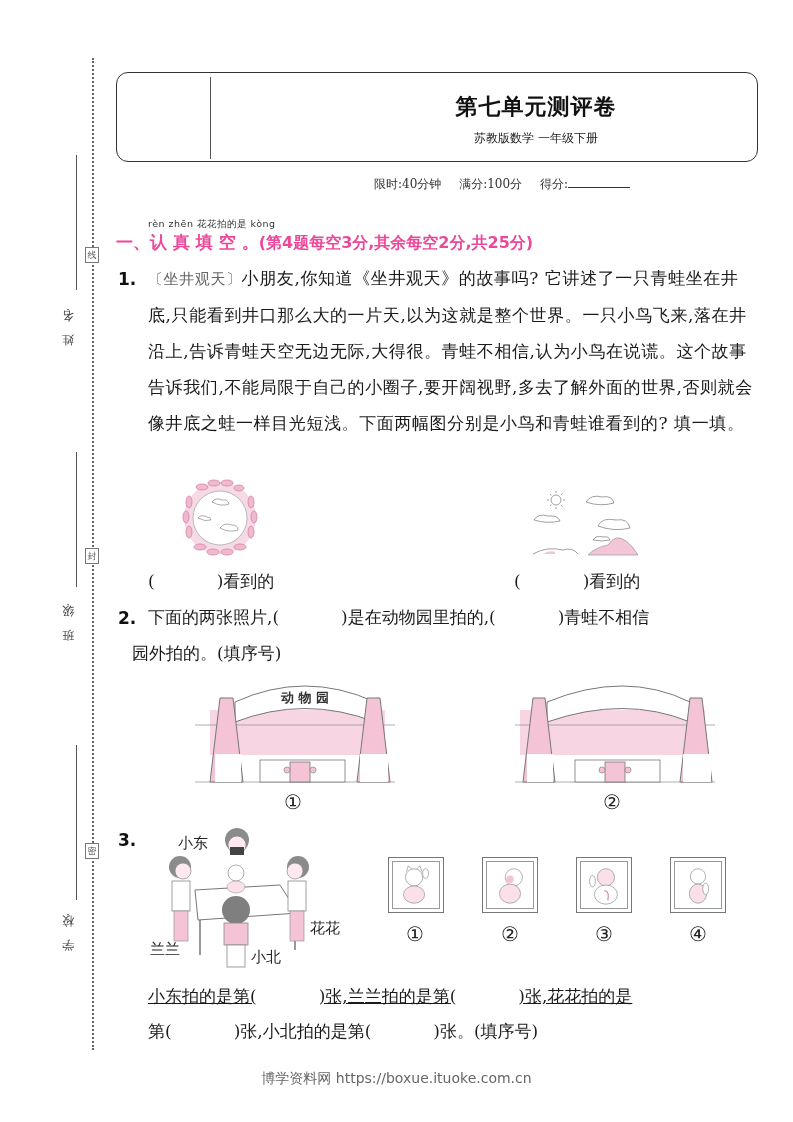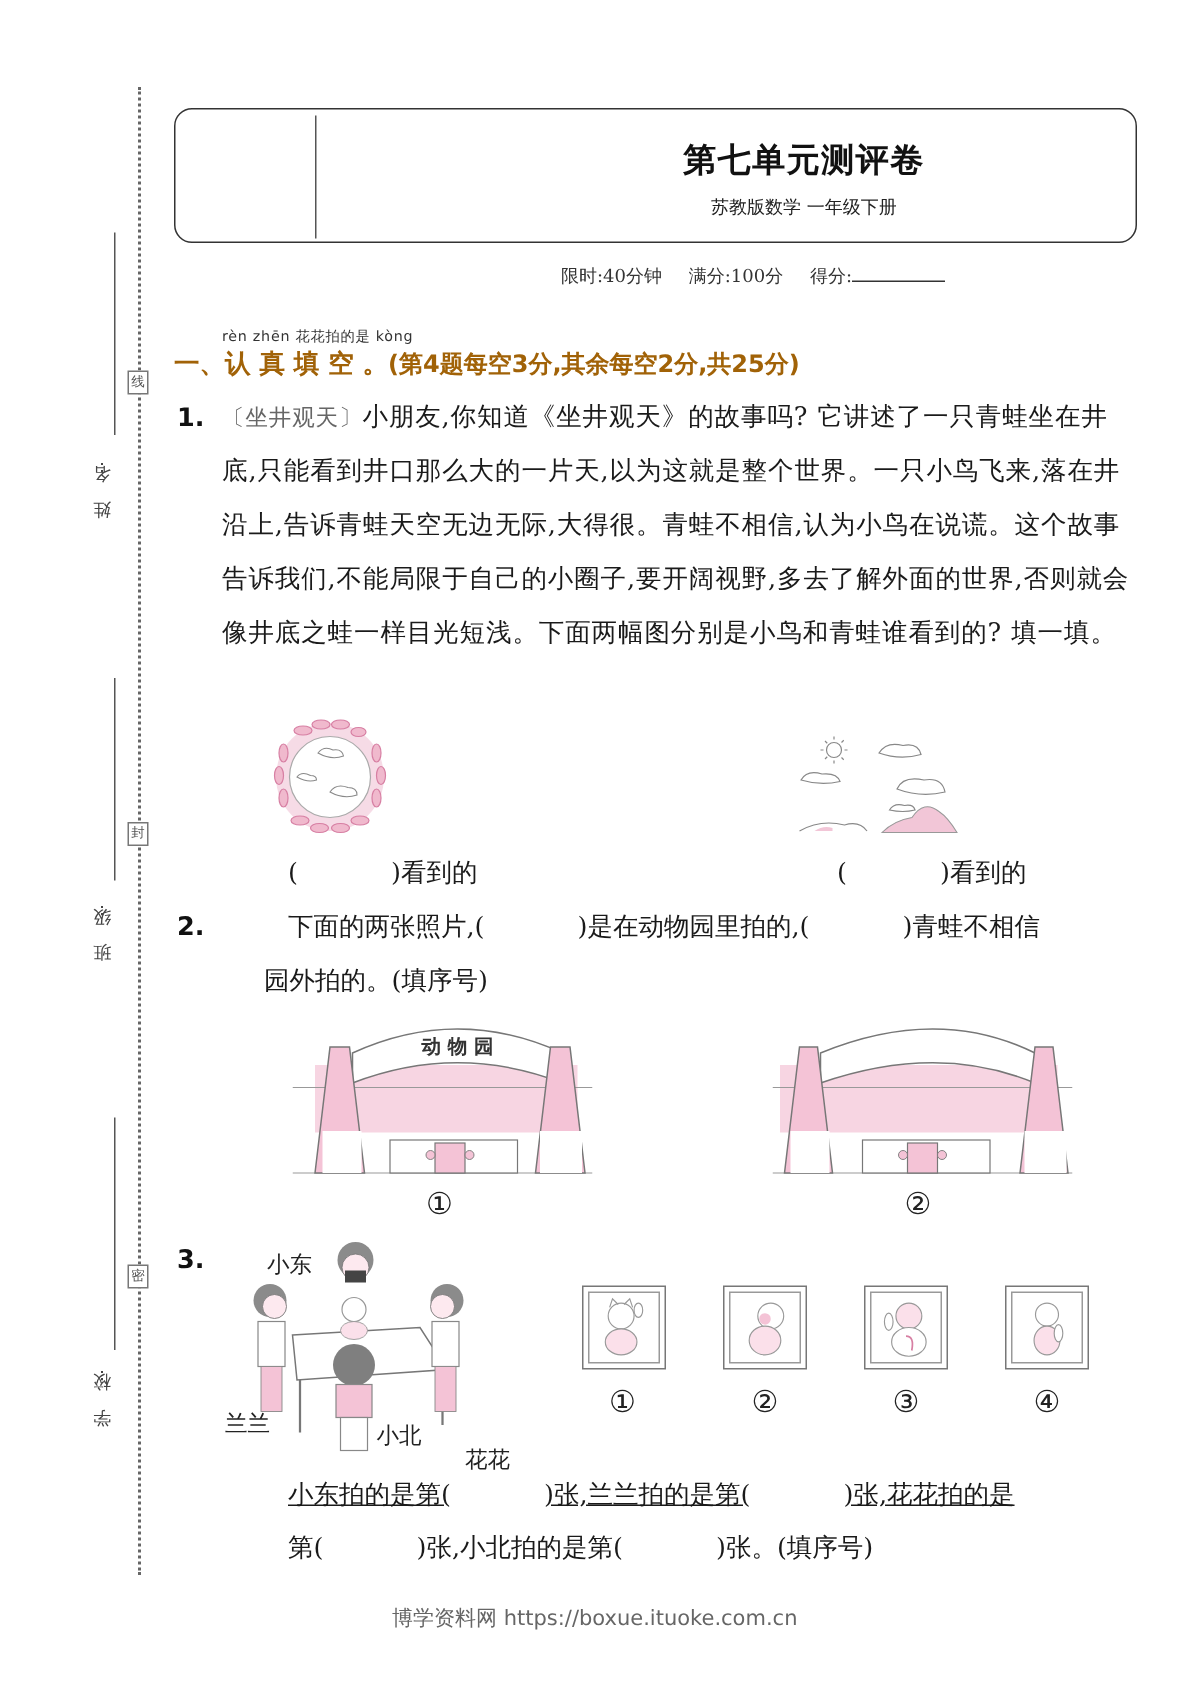--- a/index.html
+++ b/index.html
@@ -17,28 +17,28 @@
   .header-divider { position: absolute; left: 93px; top: 4px; height: 82px; width: 0; border-left: 1.2px solid #555; }
   .title { position: absolute; left: 210px; right: 0; top: 19px; text-align: center; font-family: "DejaVu Sans", sans-serif; font-weight: bold; font-size: 22px; letter-spacing: 1px; color: #111; }
   .subtitle { position: absolute; left: 210px; right: 0; top: 57px; text-align: center; font-family: "DejaVu Sans", sans-serif; font-size: 12px; color: #222; }
 
   .meta { position: absolute; left: 338px; top: 176px; font-size: 12px; color: #333; white-space: nowrap; margin-left: 36px; }
   .meta span { margin-right: 14px; }
   .meta .score-line { display: inline-block; width: 62px; border-bottom: 1px solid #333; height: 12px; vertical-align: baseline; }
 
   
   .pinyin { position: absolute; left: 148px; top: 218px; font-family: "DejaVu Sans", sans-serif; font-size: 9.5px; color: #333; letter-spacing: 0.5px; }
-  .section-title { position: absolute; left: 116px; top: 231px; font-family: "DejaVu Sans", sans-serif; font-size: 17px; font-weight: bold; color: #a16207; white-space: nowrap; }
+  .section-title { position: absolute; left: 116px; top: 231px; font-family: "DejaVu Sans", sans-serif; font-size: 17px; font-weight: bold; color: #ec4899; white-space: nowrap; }
   .section-title .sub { font-weight: bold; font-size: 16px; }
 
   .qnum { position: absolute; font-family: "DejaVu Sans", sans-serif; font-weight: bold; font-size: 17px; color: #111; }
   .para { position: absolute; left: 148px; width: 612px; font-size: 17px; line-height: 36px; color: #1a1a1a; letter-spacing: 0.6px; }
   .tag { color: #666; font-size: 15px; }
 
-  .blank-row { position: absolute; font-size: 17px; color: #1a1a1a; white-space: nowrap; margin-left: 44px; }
+  .blank-row { position: absolute; font-size: 17px; color: #1a1a1a; white-space: nowrap; }
 
   .fig { position: absolute; }
   .circ { position: absolute; font-size: 20px; color: #222; }
 
   .kid-label { position: absolute; font-size: 15px; color: #222; }
 
   .cat-frame { position: absolute; width: 56px; height: 56px; border: 1.5px solid #777; padding: 3px; }
   .cat-frame .inner { width: 100%; height: 100%; border: 1px solid #999; }
 
   .footer { position: absolute; left: 0; right: 0; top: 1070px; text-align: center; font-family: "DejaVu Sans", sans-serif; font-size: 14px; color: #666; }
@@ -189,21 +189,21 @@
   <circle cx="145" cy="46" r="8" fill="#fde9ef" stroke="#777" stroke-width="0.6"></circle>
   <rect x="138" y="56" width="18" height="30" fill="#fff" stroke="#888" stroke-width="0.8"></rect>
   <rect x="140" y="86" width="14" height="30" fill="#f4c3d6" stroke="#888" stroke-width="0.6"></rect>
 
   <circle cx="86" cy="85" r="14" fill="#7f7f7f"></circle>
   <rect x="74" y="98" width="24" height="22" fill="#f4c3d6" stroke="#888" stroke-width="0.8"></rect>
   <rect x="77" y="120" width="18" height="22" fill="#fff" stroke="#888" stroke-width="0.8"></rect>
 </svg>
 <div class="kid-label" style="left:178px;top:834px;">小东</div>
 <div class="kid-label" style="left:150px;top:940px;">兰兰</div>
-<div class="kid-label" style="left:310px;top:964px;">花花</div>
+<div class="kid-label" style="left:310px;top:919px;">花花</div>
 <div class="kid-label" style="left:251px;top:948px;">小北</div>
 
 <div class="cat-frame" style="left:388px;top:857px;">
   <svg class="inner" viewBox="0 0 48 48">
       <circle cx="22" cy="16" r="9" fill="#fff" stroke="#999" stroke-width="0.8"></circle>
       <path d="M14 10 l2 -6 l4 4 M30 10 l-2 -6 l-4 4" stroke="#999" fill="none" stroke-width="0.8"></path>
       <ellipse cx="22" cy="34" rx="11" ry="9" fill="#fbe0ea" stroke="#999" stroke-width="0.8"></ellipse>
       <ellipse cx="34" cy="12" rx="3" ry="5" fill="#fff" stroke="#999" stroke-width="0.8"></ellipse>
     </svg>
 </div>

